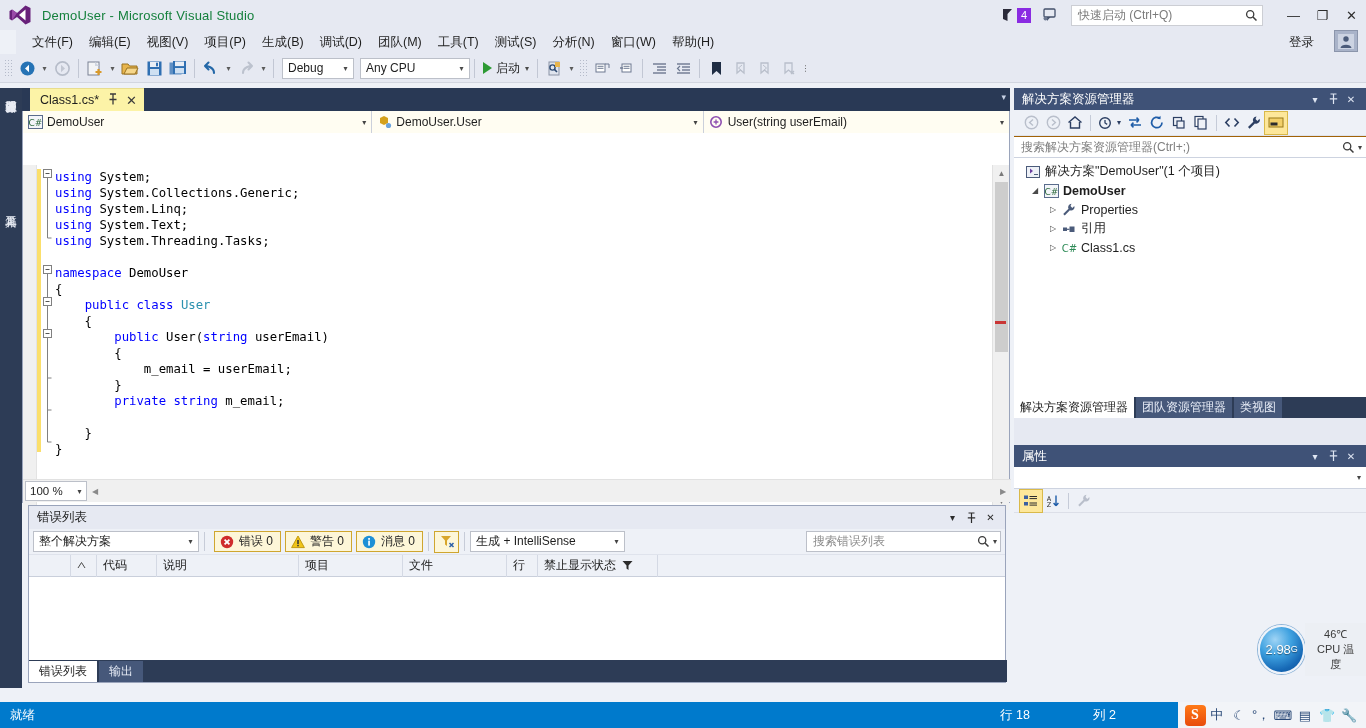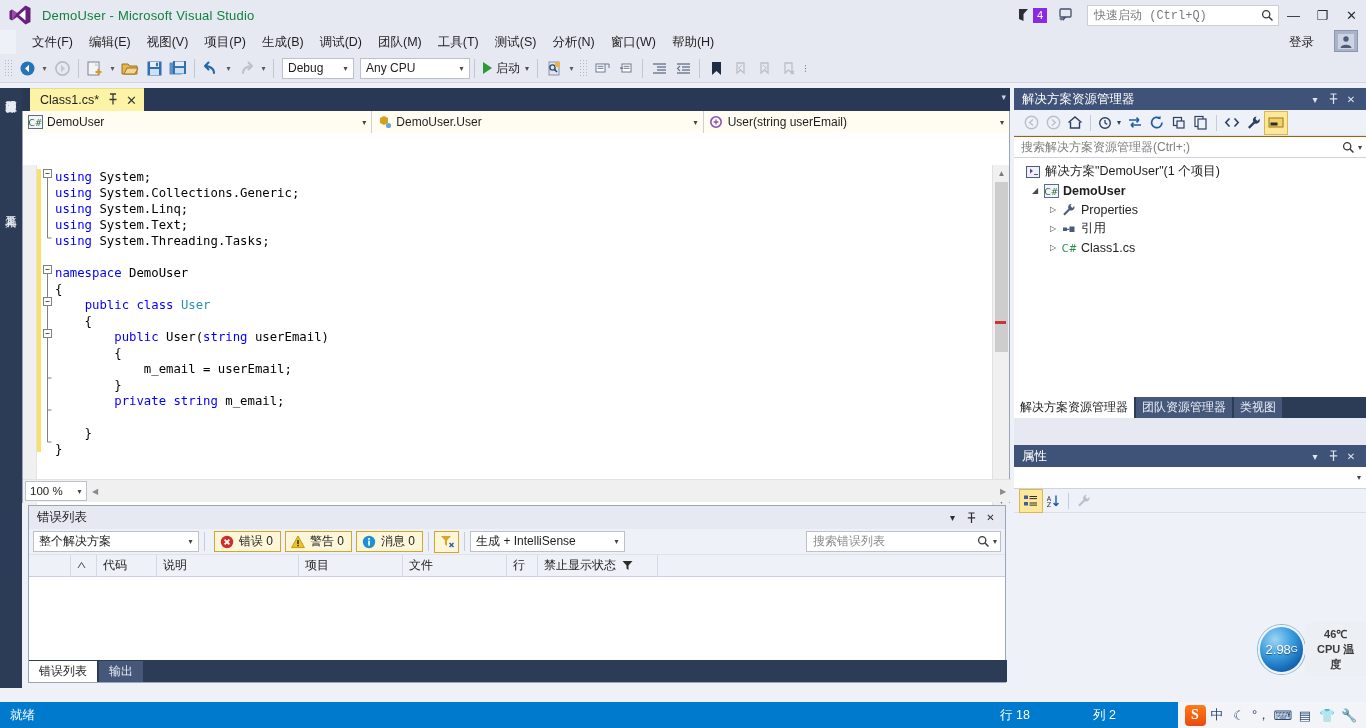--- a/index.html
+++ b/index.html
@@ -24,21 +24,21 @@
   .app-title { margin-left: 10px; font-size: 13px; color: #15803d; letter-spacing: .2px; }
   .title-right { position: absolute; right: 0; top: 0; height: 30px; display: flex; align-items: center; }
   .notif { display: flex; align-items: center; margin-right: 4px; }
   .badge-4 {
     background: #8a2be2; color: #fff; font-size: 11px; line-height: 14px;
     padding: 0 4px; height: 15px; display: inline-block; min-width: 14px; text-align: center;
   }
   .feedback-icon { width: 22px; height: 18px; margin: 0 8px 0 6px; position: relative; }
   .quicklaunch {
     width: 192px; height: 21px; background: #fff; border: 1px solid #ccced4;
-    display: flex; align-items: center; padding: 0 4px 0 6px; margin-right: 0; font-family: Liberation Mono, monospace;
+    display: flex; align-items: center; padding: 0 4px 0 6px; margin-right: 16px;
   }
   .quicklaunch .ql-text { flex: 1; color: #7b7b7b; font-size: 12px; }
   .wincontrols { display: flex; align-items: center; }
   .wincontrols div {
     width: 29px; height: 26px; display: flex; align-items: center; justify-content: center;
     color: #2c2c2c; font-size: 13px;
   }
 
   
   .menubar {
@@ -204,21 +204,21 @@
   
   .gadget { position: absolute; left: 1258px; top: 623px; width: 108px; height: 52px; display: flex; align-items: center; }
   .gball {
     width: 49px; height: 49px; border-radius: 50%;
     background: radial-gradient(circle at 35% 28%, #9fd4f5 0%, #3ea1e0 38%, #1668b5 72%, #0d4f91 100%);
     border: 2px solid #eef3fa; box-shadow: 0 0 0 1px #8fb5d8;
     display: flex; align-items: center; justify-content: center;
     color: #fff; font-size: 13px; text-shadow: 0 1px 1px rgba(0,0,0,.45);
   }
   .gball .gunit { font-size: 9px; }
-  .gtxt { background: #eceff4; padding: 4px 7px; font-size: 11px; color: #3a3a3a; line-height: 15px; text-align: center; font-weight: bold; }
+  .gtxt { background: #eceff4; padding: 4px 7px; font-size: 11px; color: #3a3a3a; line-height: 15px; text-align: center; }
 
   
   .statusbar {
     position: absolute; left: 0; bottom: 0; width: 1366px; height: 26px;
     background: #007acc; color: #fff; display: flex; align-items: center; font-size: 12.5px;
   }
   .statusbar .ready { margin-left: 10px; }
   .st-line { position: absolute; left: 1000px; }
   .st-col  { position: absolute; left: 1093px; }
   .tray { position: absolute; right: 0; top: 0; height: 26px; background: #f2f4f8; display: flex; align-items: center; padding: 0 6px; }

